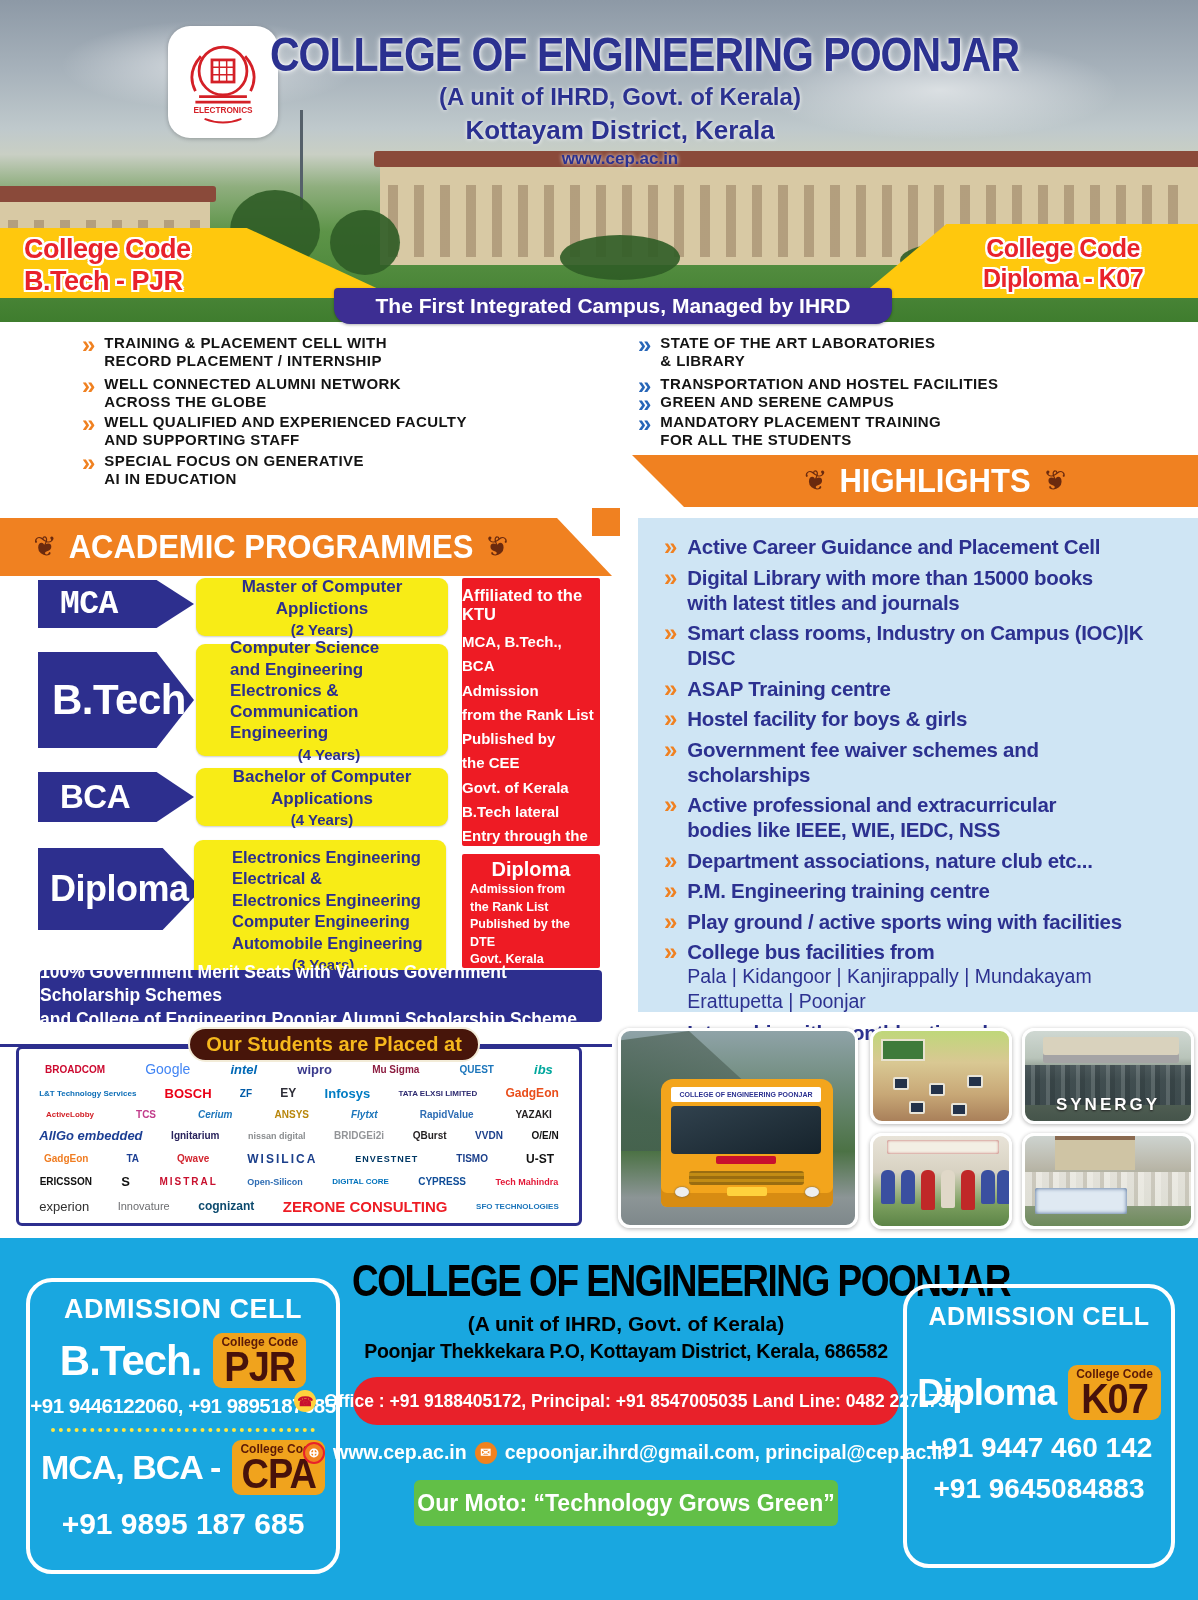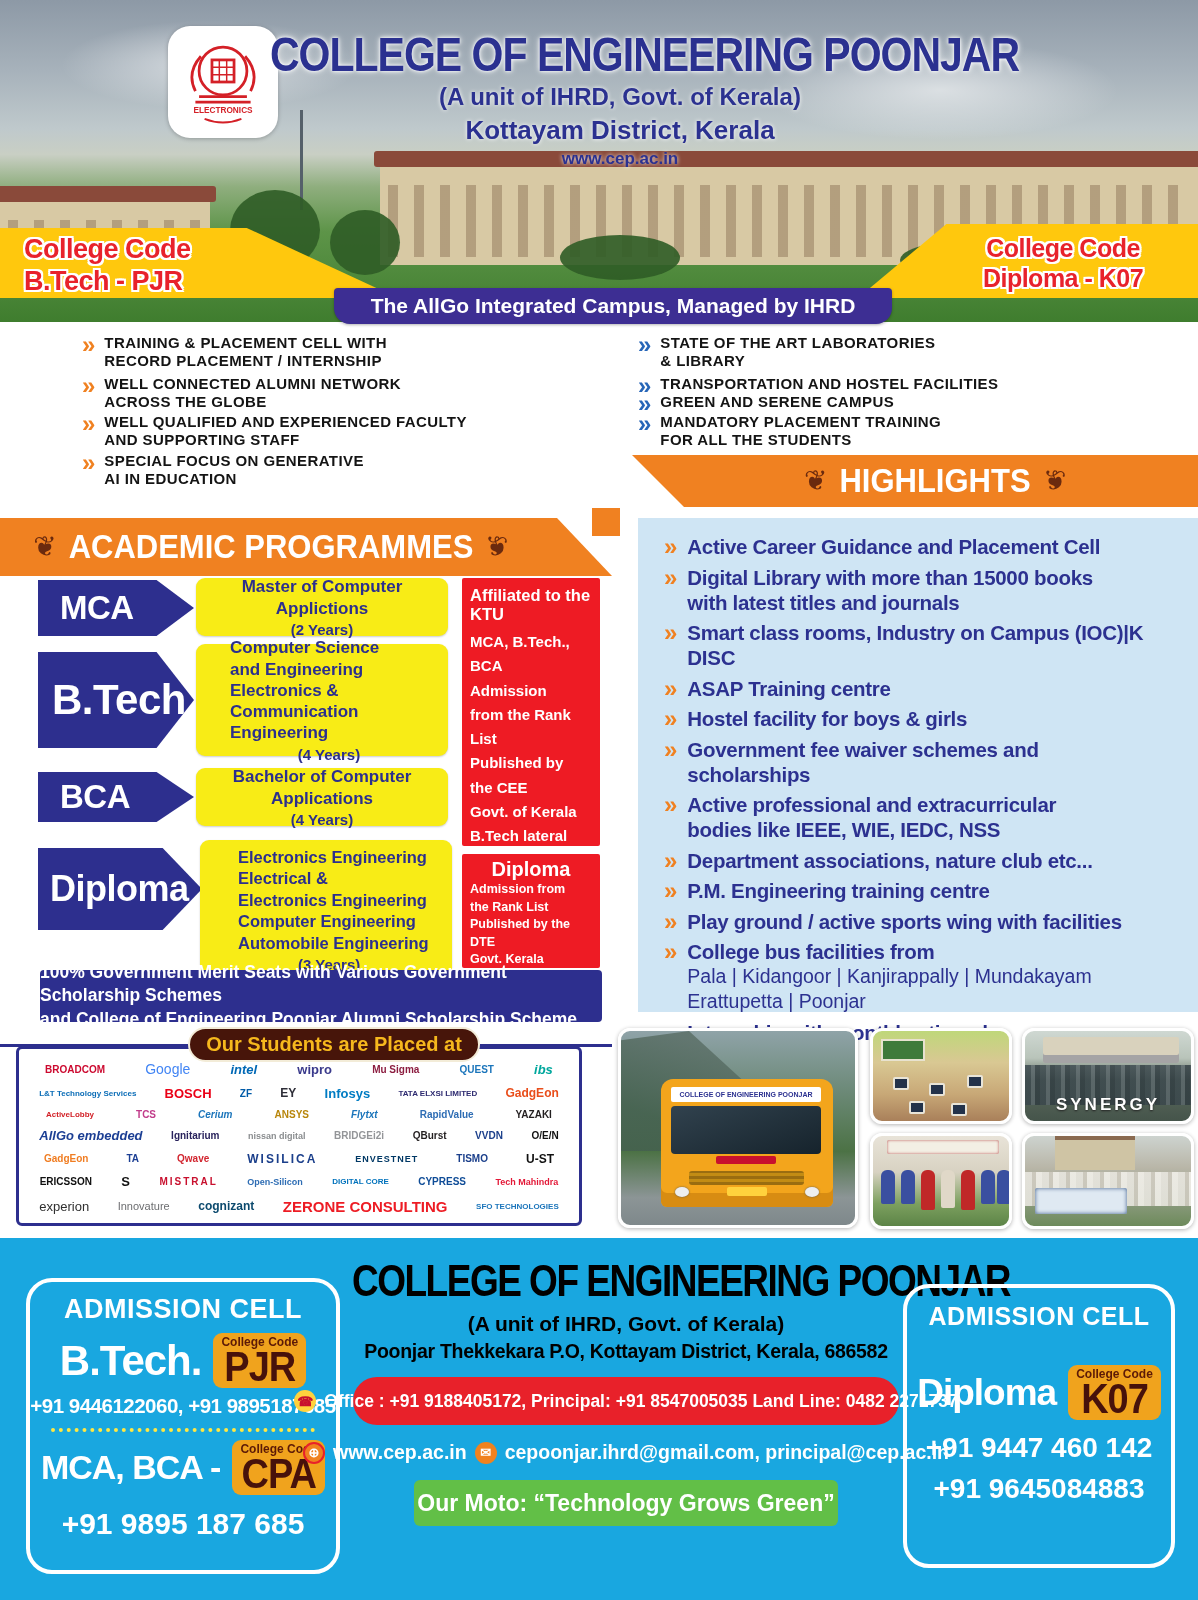--- a/index.html
+++ b/index.html
@@ -49,39 +49,39 @@
   .acad-bar { position:absolute; left:0; top:518px; width:612px; height:58px; background:#f08121;
     clip-path:polygon(0 0, calc(100% - 55px) 0, 100% 100%, 0 100%);
     display:flex; align-items:center; justify-content:center; gap:12px; padding-right:70px; }
   .orn { color:#6b2a0e; font-size:28px; line-height:1; }
   .orn.flip { transform:scaleX(-1); }
   .bar-title { color:#fff; font-size:31px; font-weight:700; letter-spacing:0; transform:scaleY(1.1); white-space:nowrap; }
   .sq { position:absolute; background:#f08121; }
 
   .parrow { position:absolute; background:#2d2f8e; color:#fff; font-weight:700; display:flex; align-items:center;
     clip-path:polygon(0 0,76% 0,100% 50%,76% 100%,0 100%); padding-left:22px; letter-spacing:-0.5px; }
-  .pa0 { left:38px; top:580px; width:156px; height:56px; font-size:33px; }
+  .pa0 { left:38px; top:580px; width:156px; height:48px; font-size:33px;font-family:Liberation Mono, monospace; }
   .pa1 { left:38px; top:652px; width:156px; height:96px; font-size:42px; padding-left:14px; }
   .pa2 { left:38px; top:772px; width:156px; height:50px; font-size:33px; }
   .pa3 { left:38px; top:848px; width:164px; height:82px; font-size:36px; padding-left:12px; }
 
   .ybox { position:absolute; background:#f8ec16; border-radius:9px; color:#2c2f8d; font-weight:700;
     display:flex; flex-direction:column; justify-content:center; box-shadow:0 1px 2px rgba(0,0,0,.2); }
   .ybox .ylines { font-size:17px; line-height:1.25; }
   .ybox .years { font-size:15px; margin-top:2px; text-align:center; }
   .yb0 { left:196px; top:578px; width:252px; height:58px; text-align:center; }
   .yb1 { left:196px; top:644px; width:252px; height:112px; padding-left:34px; }
   .yb1 .years { padding-right:20px; }
   .yb2 { left:196px; top:768px; width:252px; height:58px; text-align:center; }
-  .yb3 { left:200px; top:840px; width:252px; height:140px; padding-left:38px; }
+  .yb3 { left:194px; top:840px; width:252px; height:140px; padding-left:38px; }
   .yb3 .ylines { font-size:16.5px; line-height:1.3; }
   .yb3 .years { padding-left:60px; text-align:left; }
 
   .rbox { position:absolute; background:#ee1b24; color:#fff; font-weight:700; border-radius:2px; }
-  .rb-ktu { left:462px; top:578px; width:138px; height:268px; padding:8px 8px; }
+  .rb-ktu { left:462px; top:578px; width:138px; height:268px; padding:8px 0; }
   .rb-ktu .line0 { font-size:16.5px; margin-bottom:6px; }
   .rb-ktu .rlines { font-size:15px; line-height:1.62; }
   .rb-dip { left:462px; top:854px; width:138px; height:114px; padding:4px 8px; }
   .rb-dip .rtitle { font-size:20px; text-align:center; }
   .rb-dip .rlines { font-size:12.5px; line-height:1.4; }
 
   .merit { position:absolute; left:40px; top:970px; width:562px; height:52px; background:#2d2f8e; border-radius:4px;
     color:#fff; font-weight:700; font-size:17.5px; text-align:left; display:flex; flex-direction:column; justify-content:center; line-height:1.35; }
 
   
@@ -227,21 +227,21 @@
   </div>
 
   <div class="wedge wedge-left">
     <div class="codetext">College Code<br>B.Tech - PJR<br>MCA, BCA - CPA</div>
   </div>
   <div class="wedge wedge-right">
     <div class="codetext">College Code<br>Diploma - K07</div>
   </div>
 
   <div class="ribbon">
-    <span>The AllGo Integrated Campus, Managed by IHRD</span>
+    <span>The First Integrated Campus, Managed by IHRD</span>
   </div>
 
   <div class="feat fleft fl0">
     <span class="chev">»</span>
     <span class="ftext">TRAINING &amp; PLACEMENT CELL WITH<br>RECORD PLACEMENT / INTERNSHIP</span>
   </div>
   <div class="feat fleft fl1">
     <span class="chev">»</span>
     <span class="ftext">WELL CONNECTED ALUMNI NETWORK<br>ACROSS THE GLOBE</span>
   </div>

